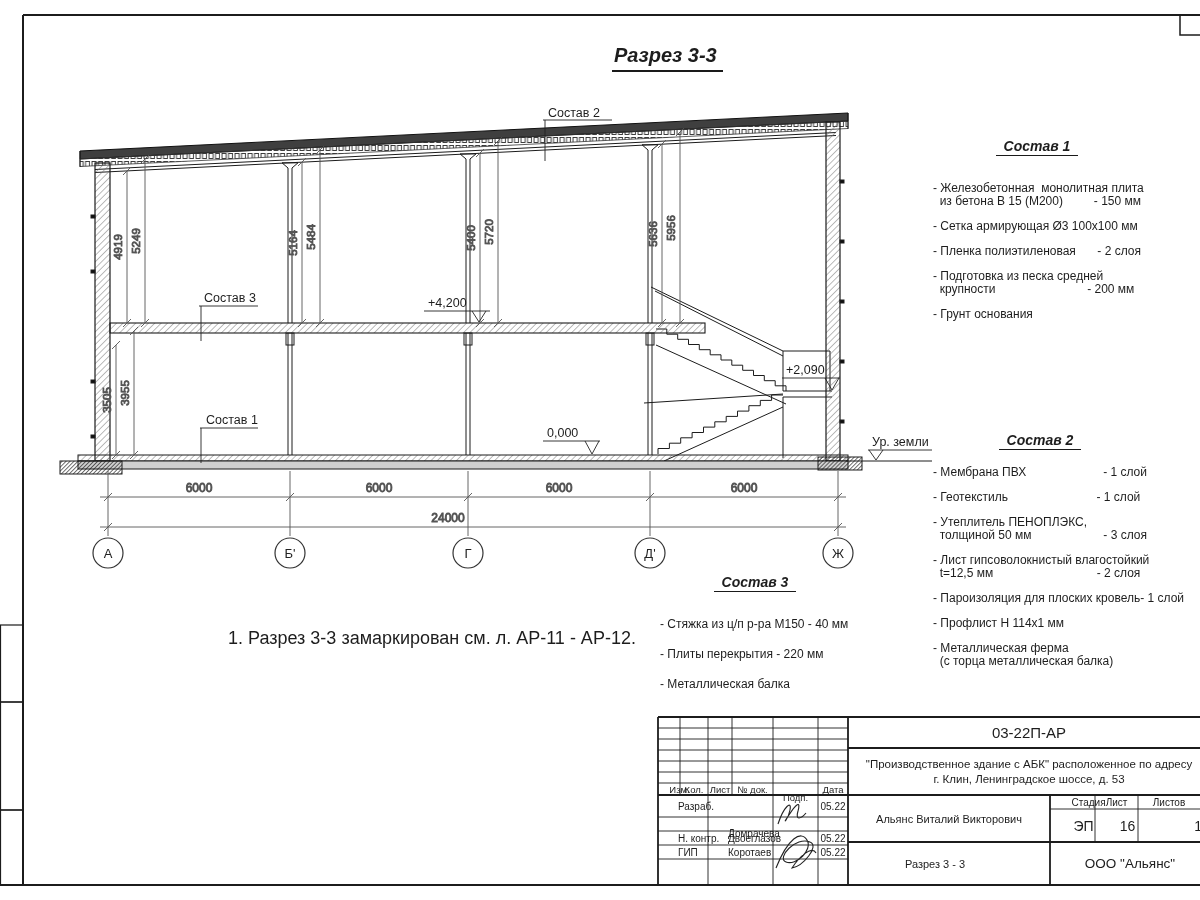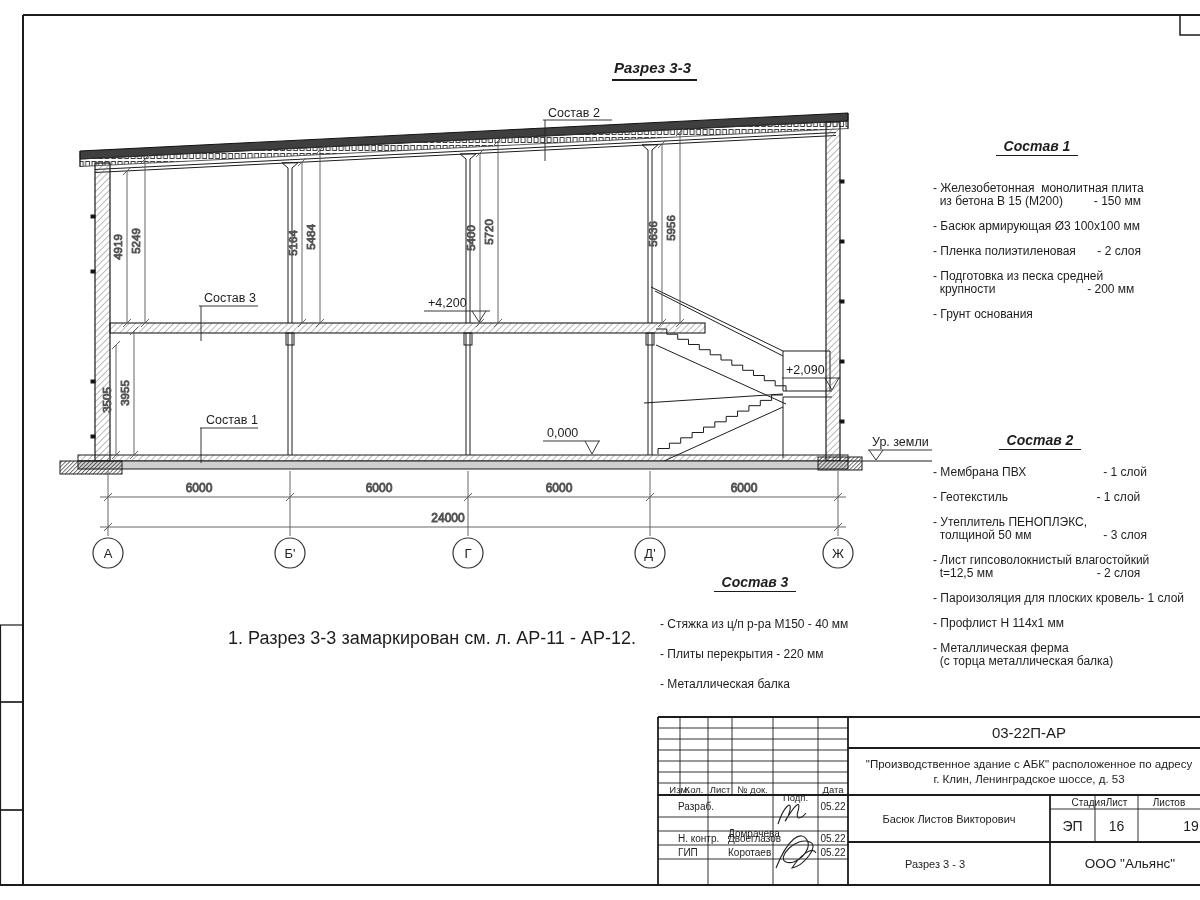--- a/index.html
+++ b/index.html
@@ -1,42 +1,42 @@
 <!DOCTYPE html>
 <html><head>
 <meta charset="utf-8">
 <style>
   html,body{margin:0;padding:0;background:#fff;width:1200px;height:900px;overflow:hidden;
     font-family:"Liberation Sans",sans-serif;color:#1d1d1d;}
   #sheet{position:relative;width:1200px;height:900px;background:#fff;}
   svg{position:absolute;left:0;top:0;}
   .abs{position:absolute;}
   
-  #dwg-title{left:612px;top:59px;font-size:15px;font-weight:bold;font-style:italic;}
+  #dwg-title{left:612px;top:44px;font-size:20px;font-weight:bold;font-style:italic;}
   #dwg-title span{display:inline-block;border-bottom:2px solid #1a1a1a;padding:0 6px 3px 2px;}
   
   .legend{font-size:12px;line-height:13px;}
   .legend .lh{text-align:center;font-style:italic;font-weight:bold;font-size:14px;}
   .legend .lh span{display:inline-block;border-bottom:1.3px solid #1a1a1a;padding:0 8px 2px 8px;}
   .ln{display:flex;justify-content:space-between;white-space:pre;}
   .g{margin-top:12px;}
   .g3{margin-top:17px;}
   #legend1{left:933px;top:140px;width:208px;}
   #legend1 .lh{margin-bottom:26px;}
   #legend2{left:933px;top:434px;width:214px;}
   #legend2 .lh{margin-bottom:16px;}
   #legend3{left:660px;top:576px;width:190px;}
   #legend3 .lh{margin-bottom:26px;}
   #note{left:228px;top:628px;font-size:18px;}
   
   .tbc{position:absolute;display:flex;align-items:center;justify-content:center;
        text-align:center;overflow:hidden;}
   .tbl{justify-content:flex-start;padding-left:20px;text-align:left;}
   .f9{font-size:9.5px;} .f10{font-size:10px;} .f11{font-size:11px;} .f115{font-size:11.5px;line-height:15px;}
-  .f13{font-size:13.5px;} .f14{font-size:14px;} .f15{font-size:15px;}
+  .f13{font-size:13.5px;} .f14{font-size:14px;padding-left:11px;} .f15{font-size:15px;}
 </style>
 </head>
 <body>
 
 <div id="sheet">
 
 <svg width="1200" height="900" viewBox="0 0 1200 900">
   <defs>
     <pattern id="hatch" width="4.5" height="4.5" patternTransform="rotate(45)" patternUnits="userSpaceOnUse">
       <line x1="0" y1="0" x2="0" y2="4.5" stroke="#6a6a6a" stroke-width="0.9"></line>
@@ -308,21 +308,21 @@
 </svg>
 
 <div id="dwg-title" class="abs">
   <span>Разрез 3-3</span>
 </div>
 
 <div id="legend1" class="abs legend">
   <div class="lh"><span>Состав 1</span></div>
   <div class="ln"><span>- Железобетонная  монолитная плита</span><span></span></div>
   <div class="ln"><span>  из бетона В 15 (М200)</span><span>- 150 мм</span></div>
-  <div class="ln g"><span>- Басюк армирующая Ø3 100x100 мм</span><span></span></div>
+  <div class="ln g"><span>- Сетка армирующая Ø3 100x100 мм</span><span></span></div>
   <div class="ln g"><span>- Пленка полиэтиленовая</span><span>- 2 слоя</span></div>
   <div class="ln g"><span>- Подготовка из песка средней</span><span></span></div>
   <div class="ln"><span>  крупности</span><span>- 200 мм  </span></div>
   <div class="ln g"><span>- Грунт основания</span><span></span></div>
 </div>
 
 <div id="legend2" class="abs legend">
   <div class="lh"><span>Состав 2</span></div>
   <div class="ln"><span>- Мембрана ПВХ</span><span>- 1 слой</span></div>
   <div class="ln g"><span>- Геотекстиль</span><span>- 1 слой  </span></div>
@@ -361,21 +361,21 @@
   <div class="tbc tbl f10" style="left:658px;top:795px;width:50px;height:22px;">Разраб.</div>
   <div class="tbc tbl f10" style="left:708px;top:815px;width:65px;height:36px;">Домрачева</div>
   <div class="tbc f10" style="left:818px;top:795px;width:30px;height:22px;">05.22</div>
   <div class="tbc tbl f10" style="left:658px;top:831px;width:50px;height:14px;">Н. контр.</div>
   <div class="tbc tbl f10" style="left:708px;top:831px;width:65px;height:14px;">Двоеглазов</div>
   <div class="tbc f10" style="left:818px;top:831px;width:30px;height:14px;">05.22</div>
   <div class="tbc tbl f10" style="left:658px;top:845px;width:50px;height:14px;text-align:right;">ГИП</div>
   <div class="tbc tbl f10" style="left:708px;top:845px;width:65px;height:14px;">Коротаев</div>
   <div class="tbc f10" style="left:818px;top:845px;width:30px;height:14px;">05.22</div>
 
-  <div class="tbc f11" style="left:848px;top:795px;width:202px;height:47px;">Басюк Листов Викторович</div>
+  <div class="tbc f11" style="left:848px;top:795px;width:202px;height:47px;">Альянс Виталий Викторович</div>
   <div class="tbc f11" style="left:848px;top:842px;width:174px;height:43px;">Разрез 3 - 3</div>
   <div class="tbc f10" style="left:1050px;top:795px;width:45px;height:14px;padding-left:16px;">Стадия</div>
   <div class="tbc f10" style="left:1095px;top:795px;width:43px;height:14px;">Лист</div>
   <div class="tbc f10" style="left:1138px;top:795px;width:62px;height:14px;">Листов</div>
   <div class="tbc f14" style="left:1050px;top:809px;width:45px;height:33px;">ЭП</div>
   <div class="tbc f14" style="left:1095px;top:809px;width:43px;height:33px;">16</div>
   <div class="tbc f14" style="left:1138px;top:809px;width:62px;height:33px;margin-left:22px;">19</div>
   <div class="tbc f13" style="left:1050px;top:842px;width:160px;height:43px;">ООО "Альянс"</div>
 </div>
 

